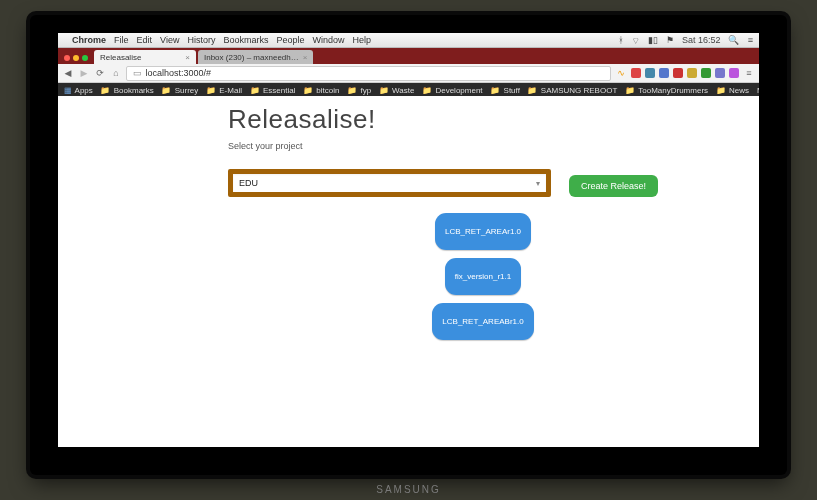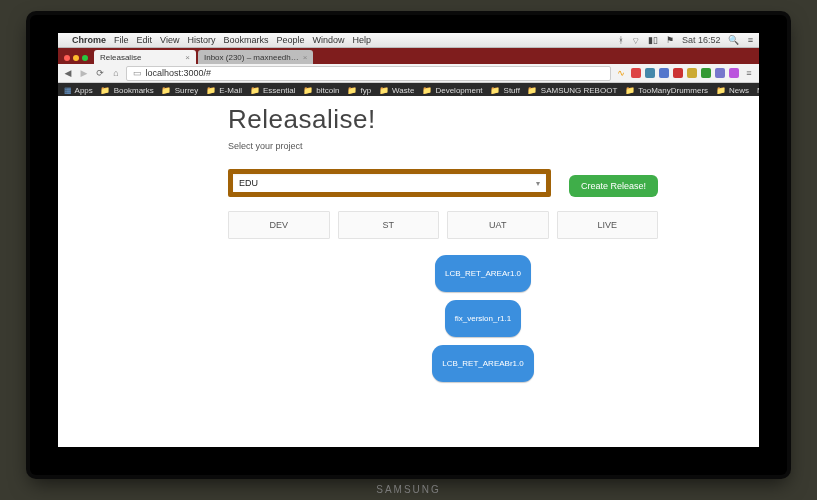--- a/index.html
+++ b/index.html
@@ -308,26 +308,20 @@
         <h1 class="title">Releasalise!</h1>
         <div class="lbl">Select your project</div>
         <div class="row1">
           <div class="sel">
             <span>EDU</span>
             <span class="caret">▾</span>
           </div>
           <button class="btn-green">Create Release!</button>
         </div>
 
-        <div class="env-row">
-          <div class="env">DEV</div>
-          <div class="env">ST</div>
-          <div class="env">UAT</div>
-          <div class="env">LIVE</div>
-        </div>
 
         <div class="pill-col">
           <div class="pill">LCB_RET_AREAr1.0</div>
           <div class="pill">fix_version_r1.1</div>
           <div class="pill">LCB_RET_AREABr1.0</div>
         </div>
       </div>
     </div>
 
   </div>

